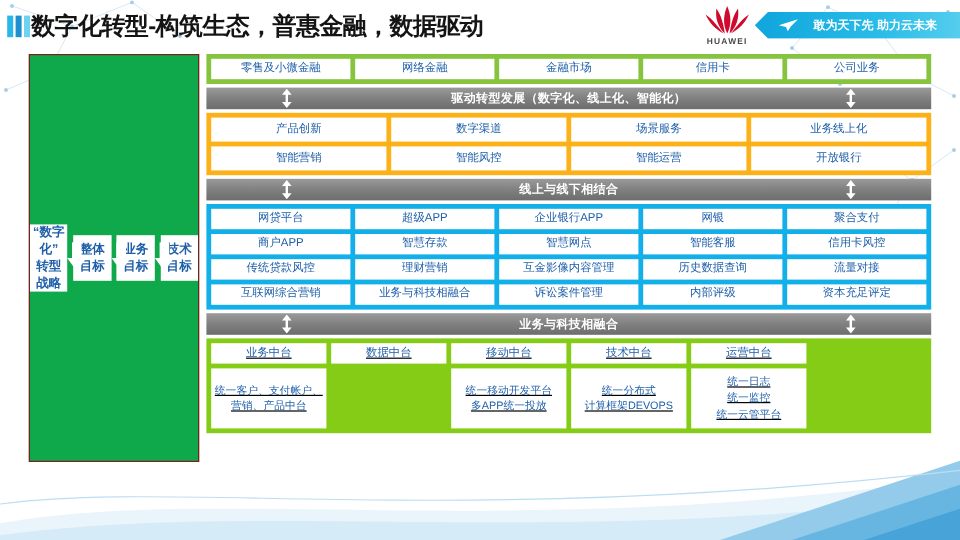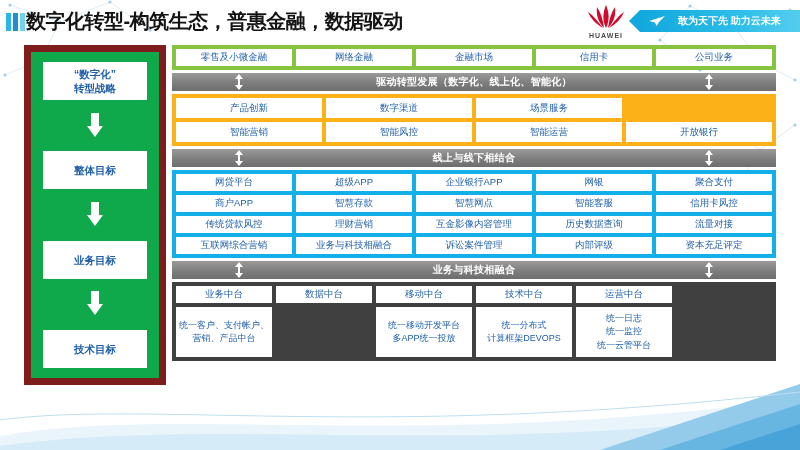--- a/index.html
+++ b/index.html
@@ -49,23 +49,23 @@
     position: absolute; left: 38px; top: 4px;
     font-size: 10px; color: #ffffff; white-space: nowrap; font-weight: bold;
   }
 
   
   .board { position: absolute; left: 0; top: 42px; width: 800px; height: 363px; }
 
   
   .strategy {
     position: absolute; left: 24px; top: 3px; width: 142px; height: 340px;
-    background: #0fa94c; border: 7px solid #7f1d1d;
-    display: flex; flex-direction: column; align-items: center;
-    padding: 10px 0; justify-content: space-between;
+    background: #0fa94c; border: 1px solid #7f1d1d;
+    display: flex; align-items: center;
+    padding: 10px 0; justify-content: flex-end;
   }
   .s-box {
     width: 104px; min-height: 38px; background: #ffffff;
     display: flex; align-items: center; justify-content: center;
     font-size: 10.5px; color: #1f5fa9; font-weight: bold; line-height: 1.35;
     text-align: center;
   }
   .s-arrow { width: 16px; height: 26px; position: relative; }
   .s-arrow::before {
     content: ""; position: absolute; left: 4px; top: 0; width: 8px; height: 14px; background: #ffffff;
@@ -76,21 +76,21 @@
     border-top: 11px solid #ffffff;
   }
 
   
   .right { position: absolute; left: 172px; top: 3px; width: 604px; }
 
   .sect { width: 604px; padding: 4px; }
   .sect.green { background: #86c440; }
   .sect.orange { background: #fbb117; }
   .sect.lblue { background: #12afe8; }
-  .sect.dblue { background: #404040; }
+  .sect.dblue { background: #84cc16; text-decoration: underline; }
 
   .grid { display: grid; gap: 4px; }
   .cell {
     background: #ffffff;
     display: flex; align-items: center; justify-content: center;
     font-size: 9.5px; color: #1f5fa9; text-align: center; line-height: 1.3;
     padding: 2px 1px;
   }
   .g5 { grid-template-columns: repeat(5, 1fr); }
   .g4 { grid-template-columns: repeat(4, 1fr); }
@@ -260,20 +260,23 @@
         <div class="grid g4" style="margin-bottom:4px;">
           <div class="cell">
               <span>产品创新</span>
             </div>
           <div class="cell">
               <span>数字渠道</span>
             </div>
           <div class="cell">
               <span>场景服务</span>
             </div>
+          <div class="cell">
+              <span>业务线上化</span>
+            </div>
         </div>
         <div class="grid g4">
           <div class="cell">
               <span>智能营销</span>
             </div>
           <div class="cell">
               <span>智能风控</span>
             </div>
           <div class="cell">
               <span>智能运营</span>

